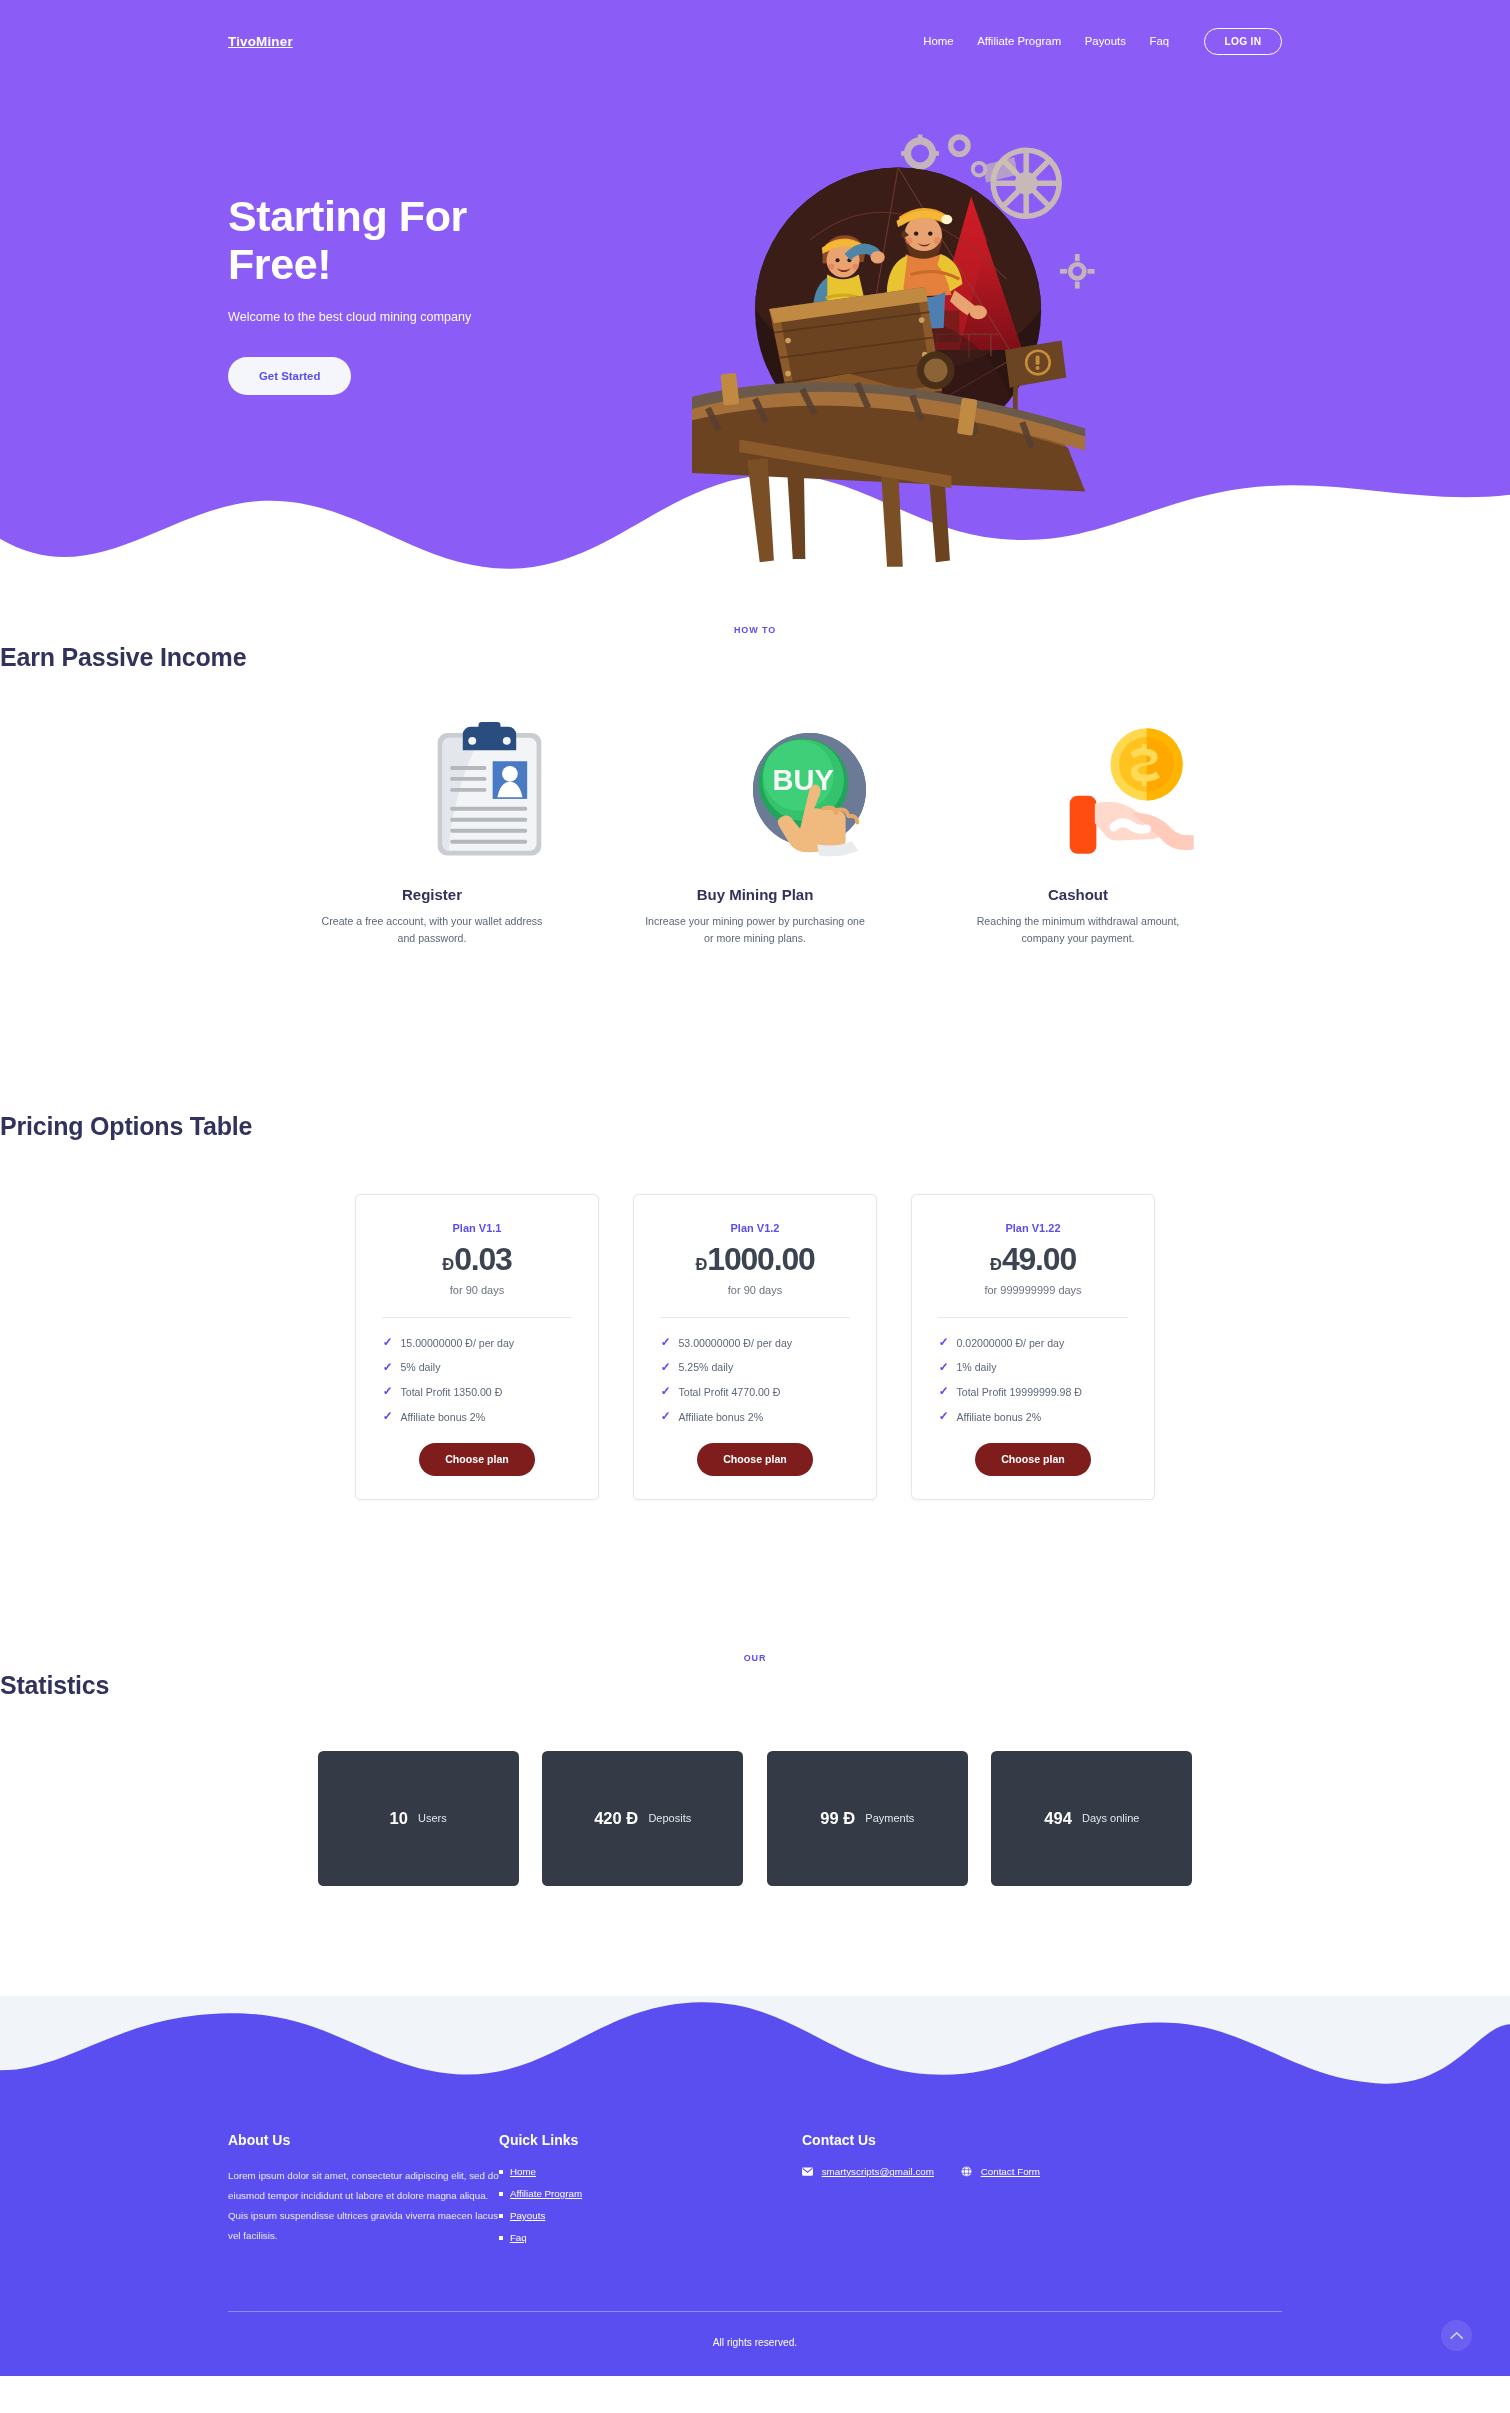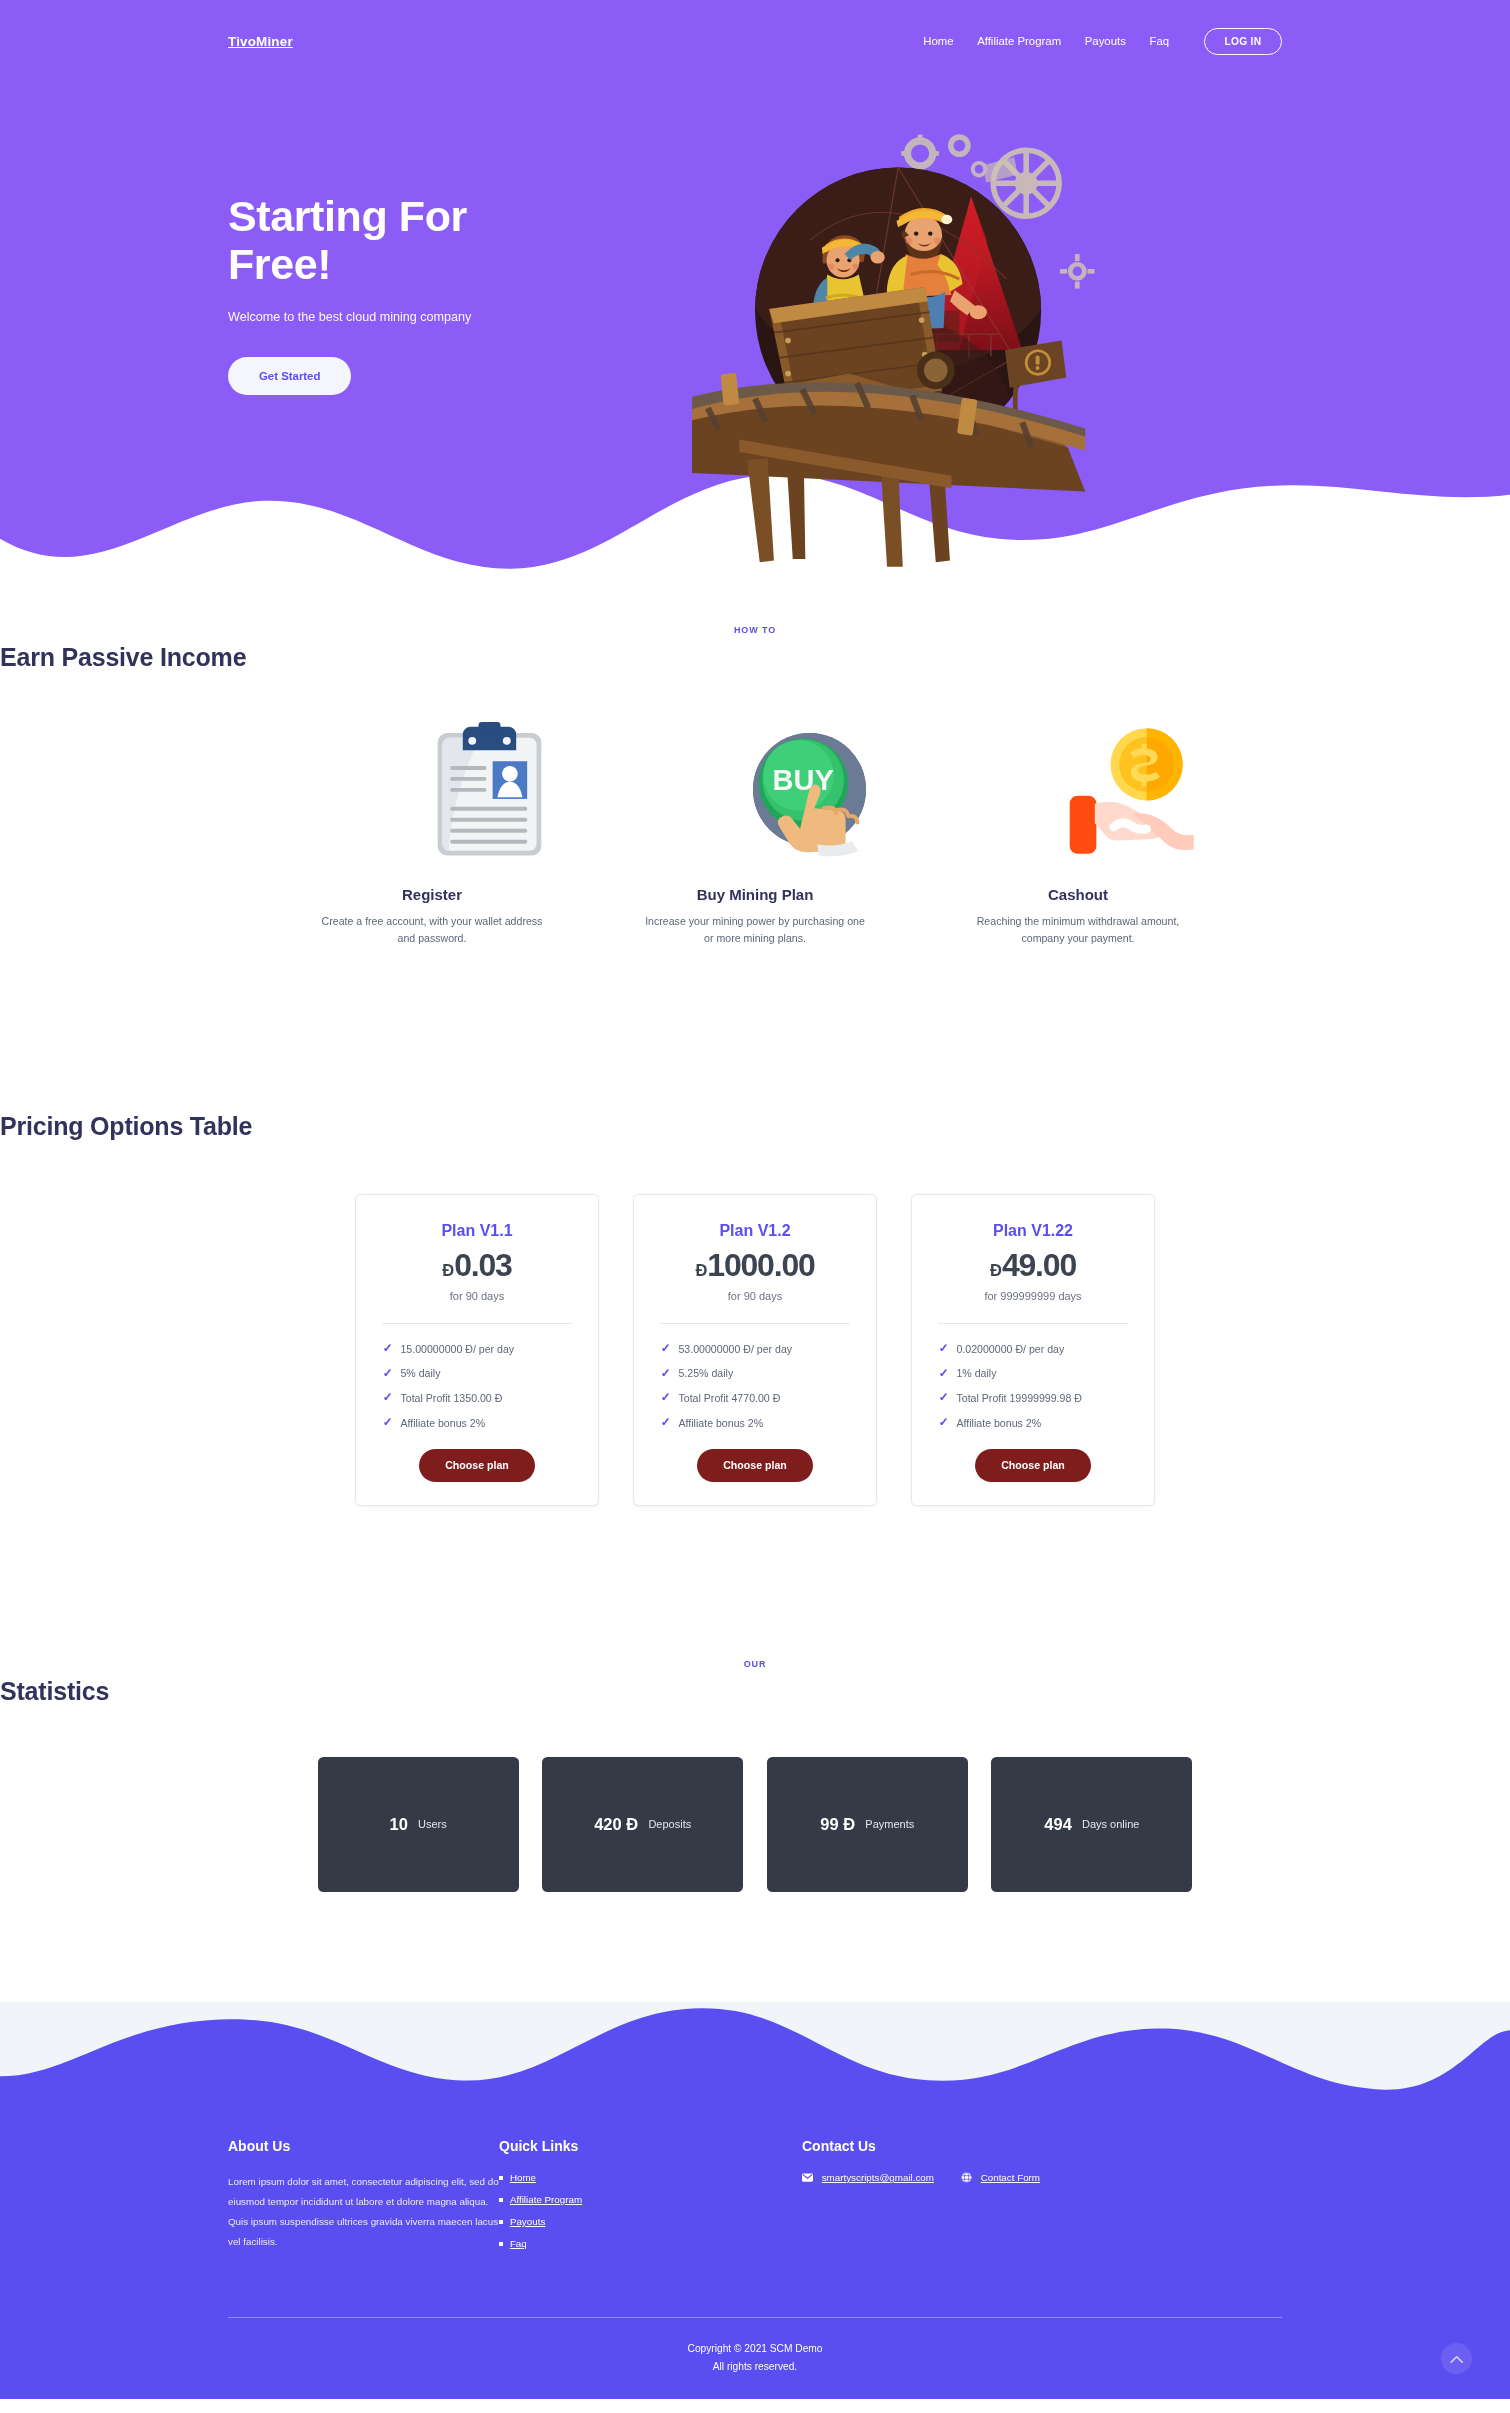--- a/index.html
+++ b/index.html
@@ -94,21 +94,21 @@
   
   .pricing { padding-top:157px; }
   .plans {
     display:flex; justify-content:center; gap:34px; margin-top:53px;
   }
   .plan {
     width:244px; background:#ffffff; border:0.8px solid #e3e7ee; border-radius:5.5px;
     padding:27px 23.6px 23.6px; text-align:center;
     box-shadow:0 0.8px 2.4px rgba(50,50,93,.05);
   }
-  .plan-name { color:#5b4ef0; font-size:16px; font-weight:700; }
+  .plan-name { color:#5b4ef0; font-size:11px; font-weight:700; }
   .plan-price {
     margin-top:8.7px; color:#3d4451; font-weight:700;
     display:flex; align-items:baseline; justify-content:center;
   }
   .plan-cur { font-size:16.5px; font-weight:700; }
   .plan-amt { font-size:32px; letter-spacing:-1.2px; line-height:1; }
   .plan-days { font-size:11px; color:#6b7280; margin-top:9.4px; }
   .plan-rule { border:none; border-top:0.8px solid #e5e8ee; margin:20.5px 2.4px 19px; }
   .plan-feats { list-style:none; text-align:left; padding-left:3.1px; }
   .plan-feats li {
@@ -637,21 +637,20 @@
                 </g>
               </svg>
               <a class="f-link" href="#">Contact Form</a>
             </div>
           </div>
         </div>
       </div>
 
       <hr class="f-rule">
       <div class="copyright">
-        <div>Copyright © 2021 SCM Demo</div>
         <div>All rights reserved.</div>
       </div>
 
       <button class="to-top">
         <svg width="13.4" height="8.7" viewBox="0 0 17 11">
           <path d="M1.5 9 L8.5 2.2 L15.5 9" fill="none" stroke="#d7d2fb" stroke-width="2" stroke-linecap="round" stroke-linejoin="round"></path>
         </svg>
       </button>
     </footer>
   </div>

